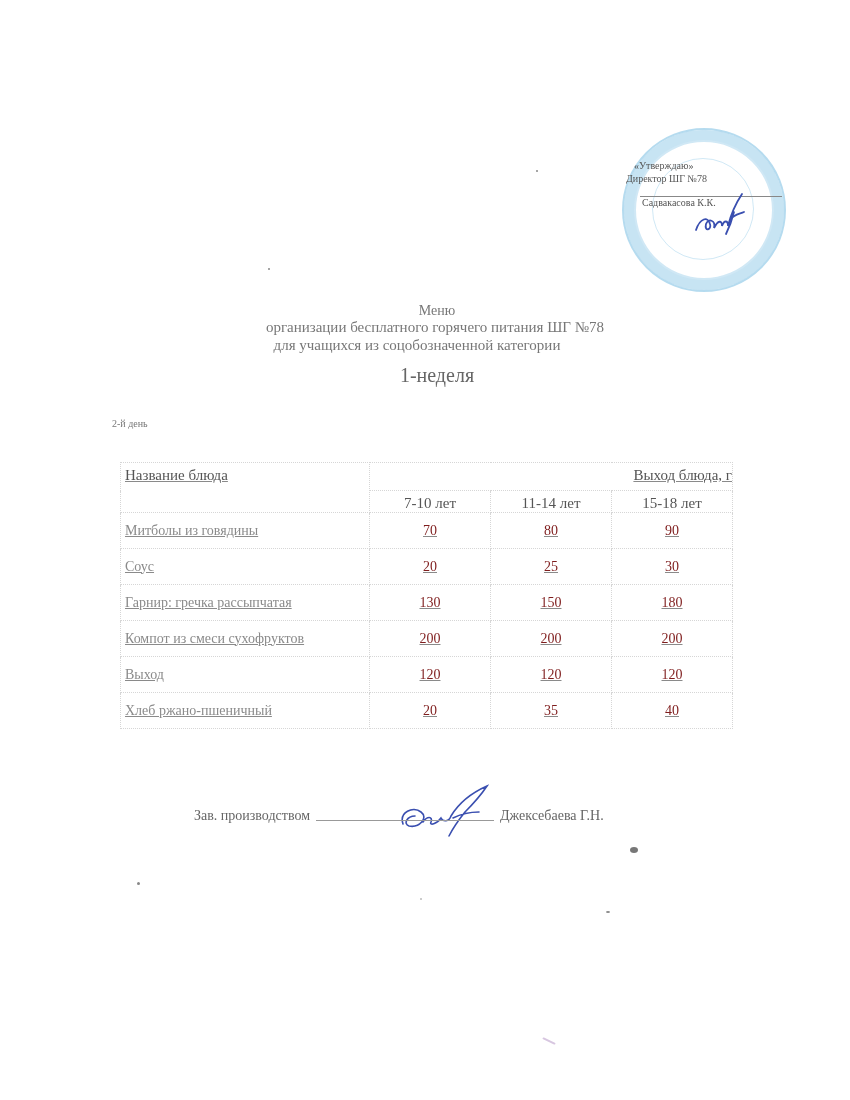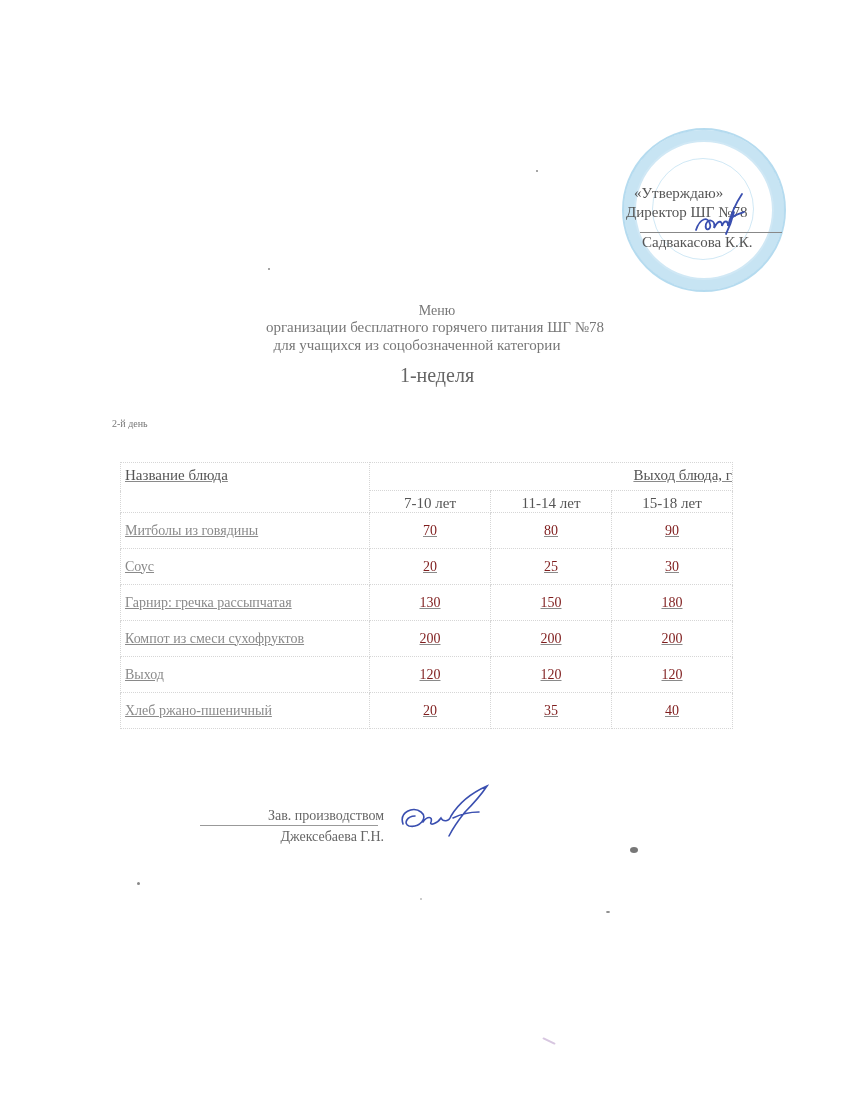--- a/index.html
+++ b/index.html
@@ -31,23 +31,23 @@
     .stamp-inner {
       position: absolute;
       left: 28px; top: 28px;
       width: 100px; height: 100px;
       border-radius: 50%;
       border: 1px solid rgba(120, 190, 225, 0.35);
     }
     .approval {
       position: absolute;
       left: 626px;
-      top: 184px;
+      top: 160px;
       width: 170px;
-      font-size: 15px;
+      font-size: 10px;
       color: #555;
       line-height: 1.28;
     }
     .approval .l1 { padding-left: 8px; }
     .approval .l2 { }
     .approval .sign-line {
       margin-top: 2px;
       width: 142px;
       margin-left: 14px;
       border-bottom: 1px solid #888;
@@ -111,21 +111,20 @@
     
     .footer {
       position: absolute;
       left: 194px;
       top: 808px;
       font-size: 14px;
       color: #666;
       display: flex;
       align-items: flex-end;
       white-space: nowrap;
-      flex-direction: column;
     }
     .footer .line {
       display: inline-block;
       width: 178px;
       border-bottom: 1px solid #999;
       margin: 0 6px 3px 6px;
       height: 1px;
     }
     .sig-prod {
       position: absolute;

